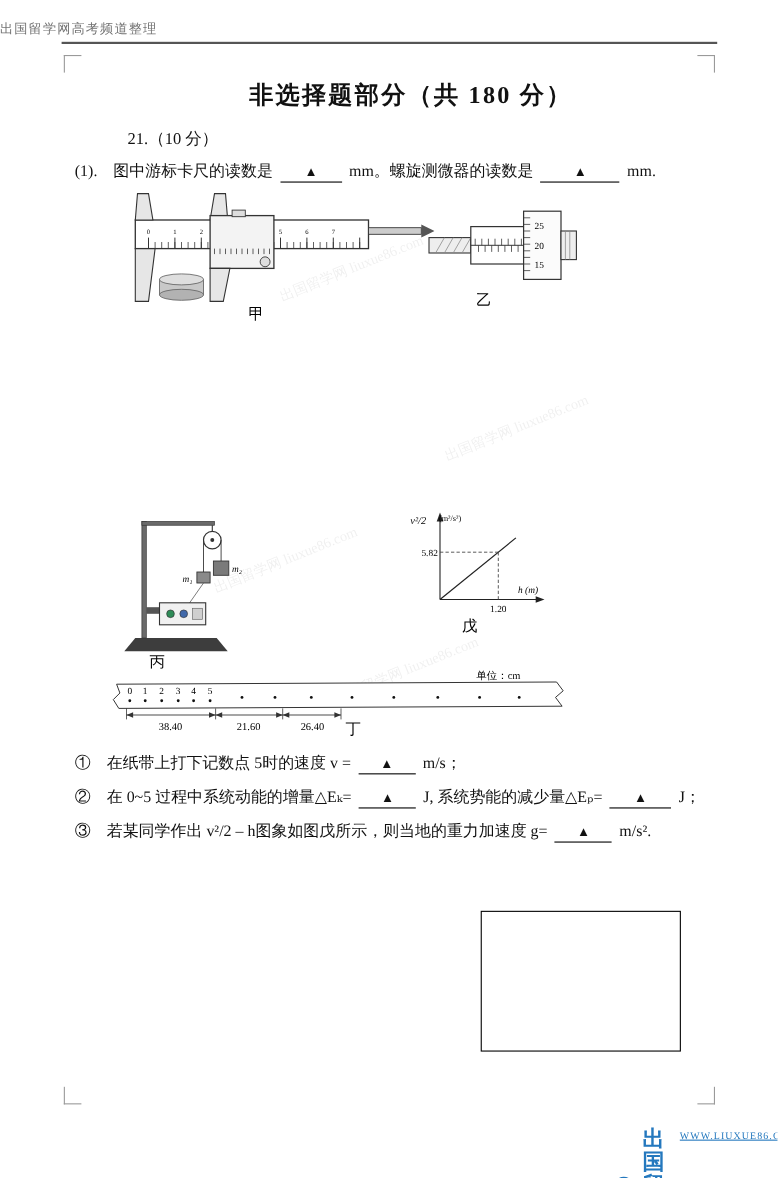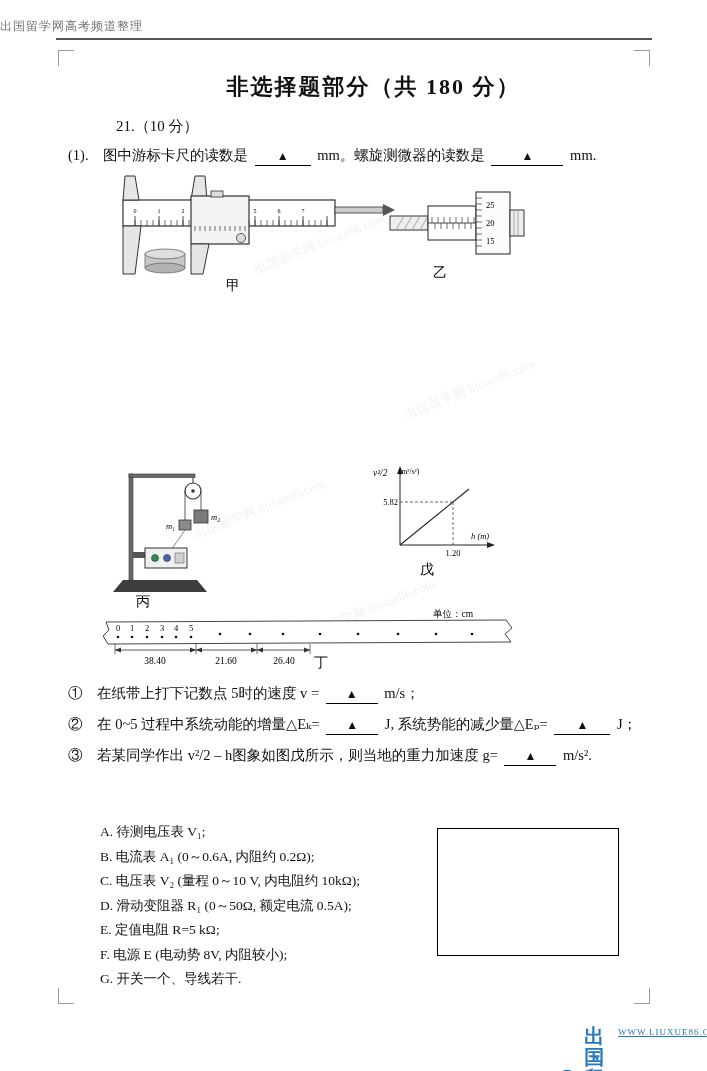--- a/index.html
+++ b/index.html
@@ -209,29 +209,20 @@
     <span>J, 系统势能的减少量△Eₚ=</span>
     <span class="blank w56">▲</span>
     <span>J；</span>
   </div>
   <div class="sub sub3">
     <span>③　若某同学作出 v²/2 – h图象如图戊所示，则当地的重力加速度 g=</span>
     <span class="blank w52">▲</span>
     <span>m/s².</span>
   </div>
 
-  <div class="q22-items">
-    <div>A.  待测电压表 V₁;</div>
-    <div>B.  电流表 A₁ (0～0.6A, 内阻约 0.2Ω);</div>
-    <div>C.  电压表 V₂ (量程 0～10 V, 内电阻约 10kΩ);</div>
-    <div>D.  滑动变阻器 R₁ (0～50Ω, 额定电流 0.5A);</div>
-    <div>E.  定值电阻 R=5 kΩ;</div>
-    <div>F.  电源 E (电动势 8V, 内阻较小);</div>
-    <div>G.  开关一个、导线若干.</div>
-  </div>
 
   <div class="answer-box"></div>
 
   <div class="footer">
     <svg width="34" height="34" viewBox="0 0 34 34">
       <circle cx="17" cy="17" r="13" fill="none" stroke="#2478be" stroke-width="2.2"></circle>
       <path d="M5,20 Q17,8 30,14" fill="none" stroke="#2478be" stroke-width="2.2"></path>
       <circle cx="24" cy="9" r="2.4" fill="#2478be"></circle>
     </svg>
     <div class="footer-texts">

